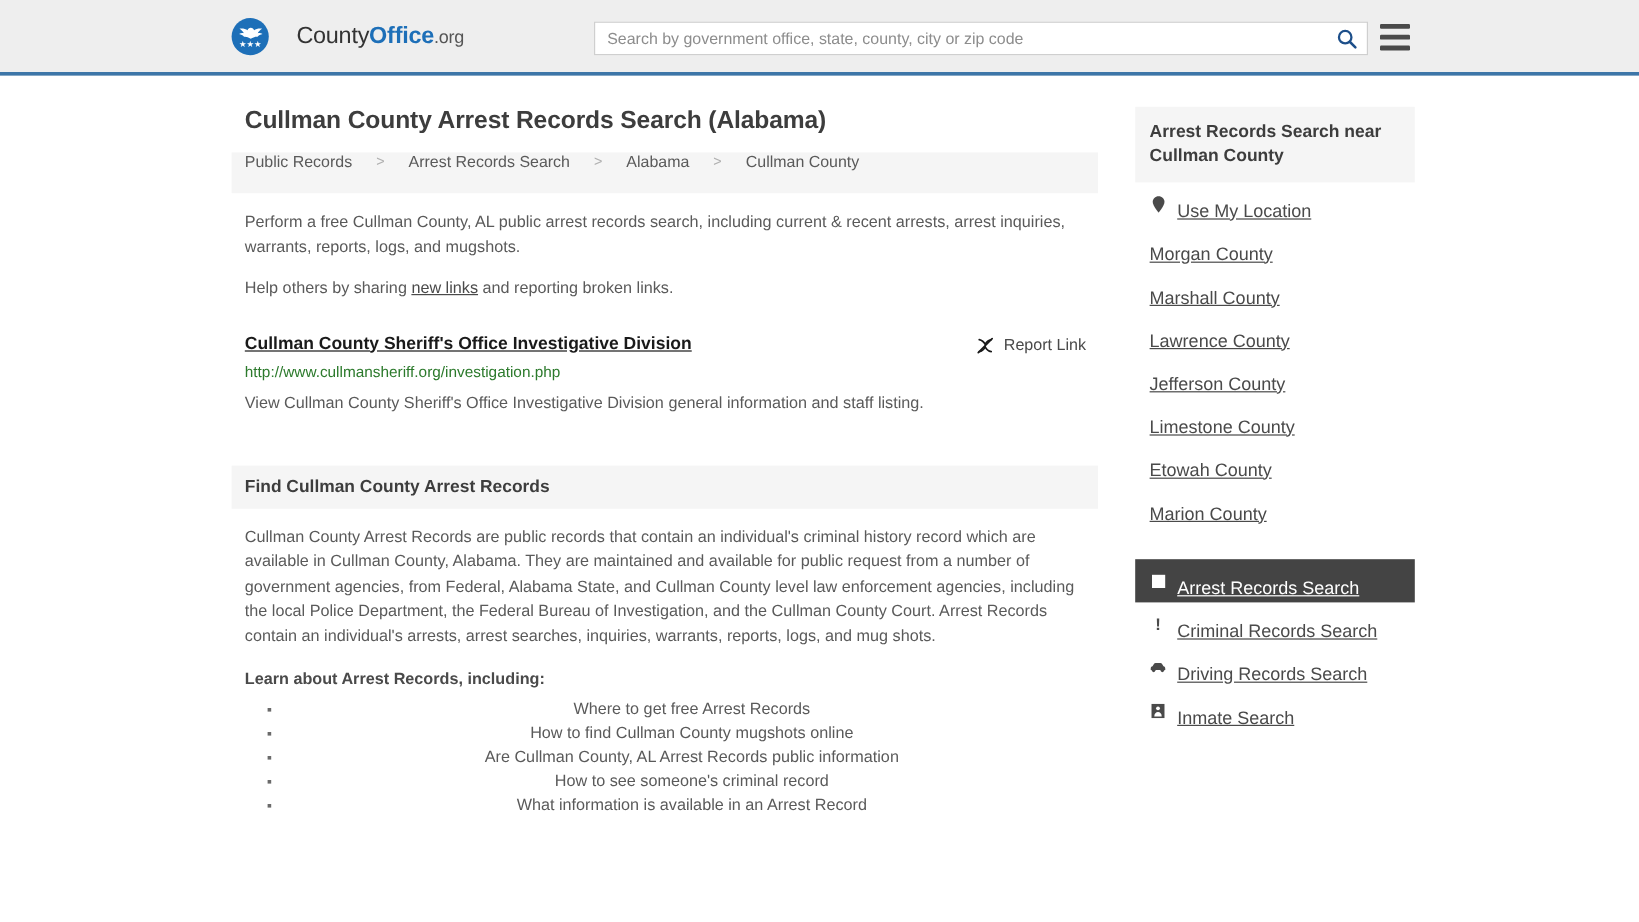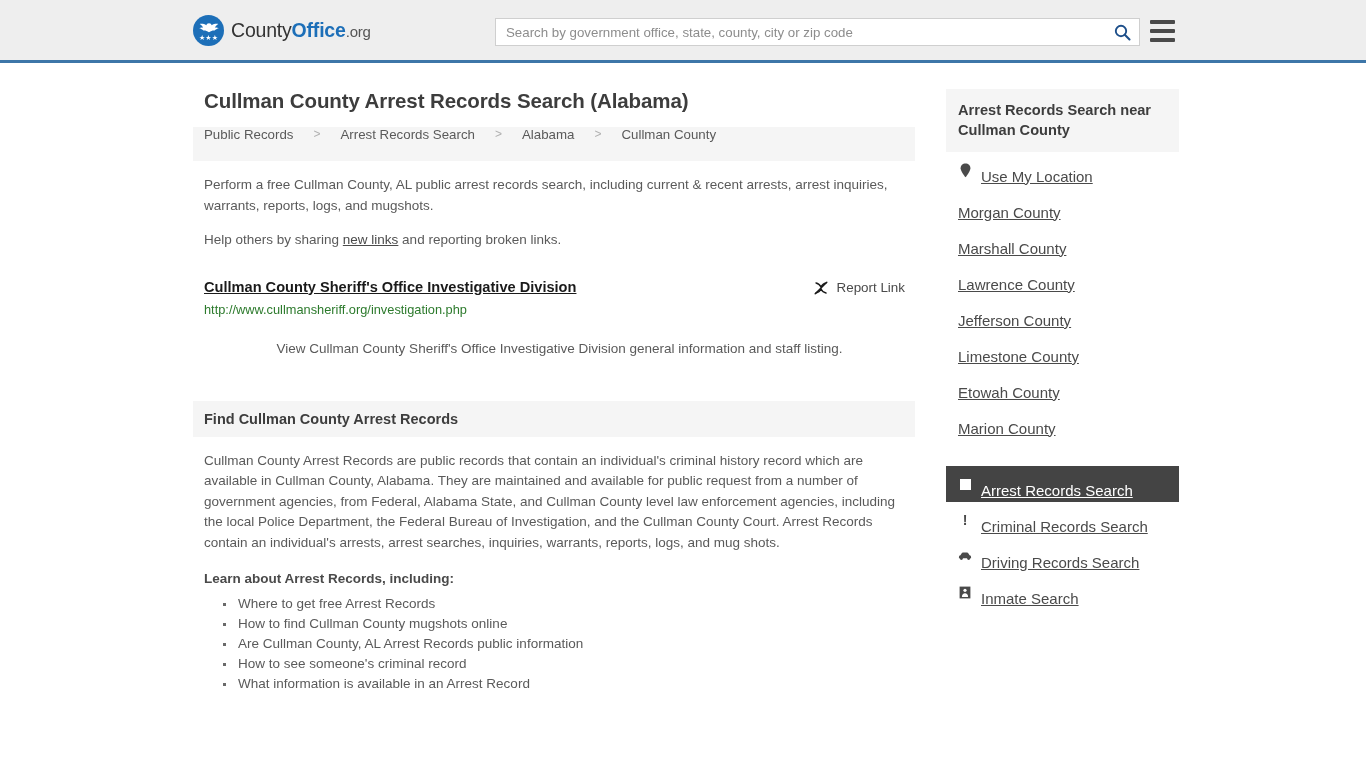--- a/index.html
+++ b/index.html
@@ -18,21 +18,21 @@
     background: #eeeeee;
     border-bottom: 3px solid #3d76a8;
     display: flex;
     align-items: center;
     position: relative;
   }
   .brand {
     display: flex;
     align-items: center;
     margin-left: 193px;
-    gap: 7px;
+    gap: 23px;
     cursor: pointer;
   }
   .logo-mark {
     width: 31px; height: 31px;
     border-radius: 50%;
     background: #1d6fb8;
     position: relative;
     flex: 0 0 auto;
     overflow: hidden;
   }
@@ -185,23 +185,22 @@
   .link-url {
     display: block;
     font-size: 12.8px;
     color: #2c7a2c;
     margin-top: 6px;
     cursor: pointer;
   }
   .link-desc {
     font-size: 13.5px;
     color: #5a5a5a;
-    margin-top: 22px;
+    margin-top: 9px;
     line-height: 19px;
-    text-align: center;
   }
 
   .section-head {
     background: #f5f5f5;
     height: 36px;
     display: flex;
     align-items: center;
     padding-left: 11px;
     margin-top: 43px;
     font-size: 14.5px;
@@ -211,20 +210,21 @@
   .sub-head {
     font-size: 13.5px;
     font-weight: bold;
     color: #4a4a4a;
     margin: 18px 0 0 11px;
   }
   ul.bullets {
     margin: 8px 0 0 11px;
     padding-left: 32px;
     list-style: none;
+    text-align: center;
   }
   ul.bullets li {
     font-size: 13.5px;
     line-height: 20px;
     color: #5a5a5a;
     position: relative;
     padding-left: 2px;
   }
   ul.bullets li::before {
     content: "";

